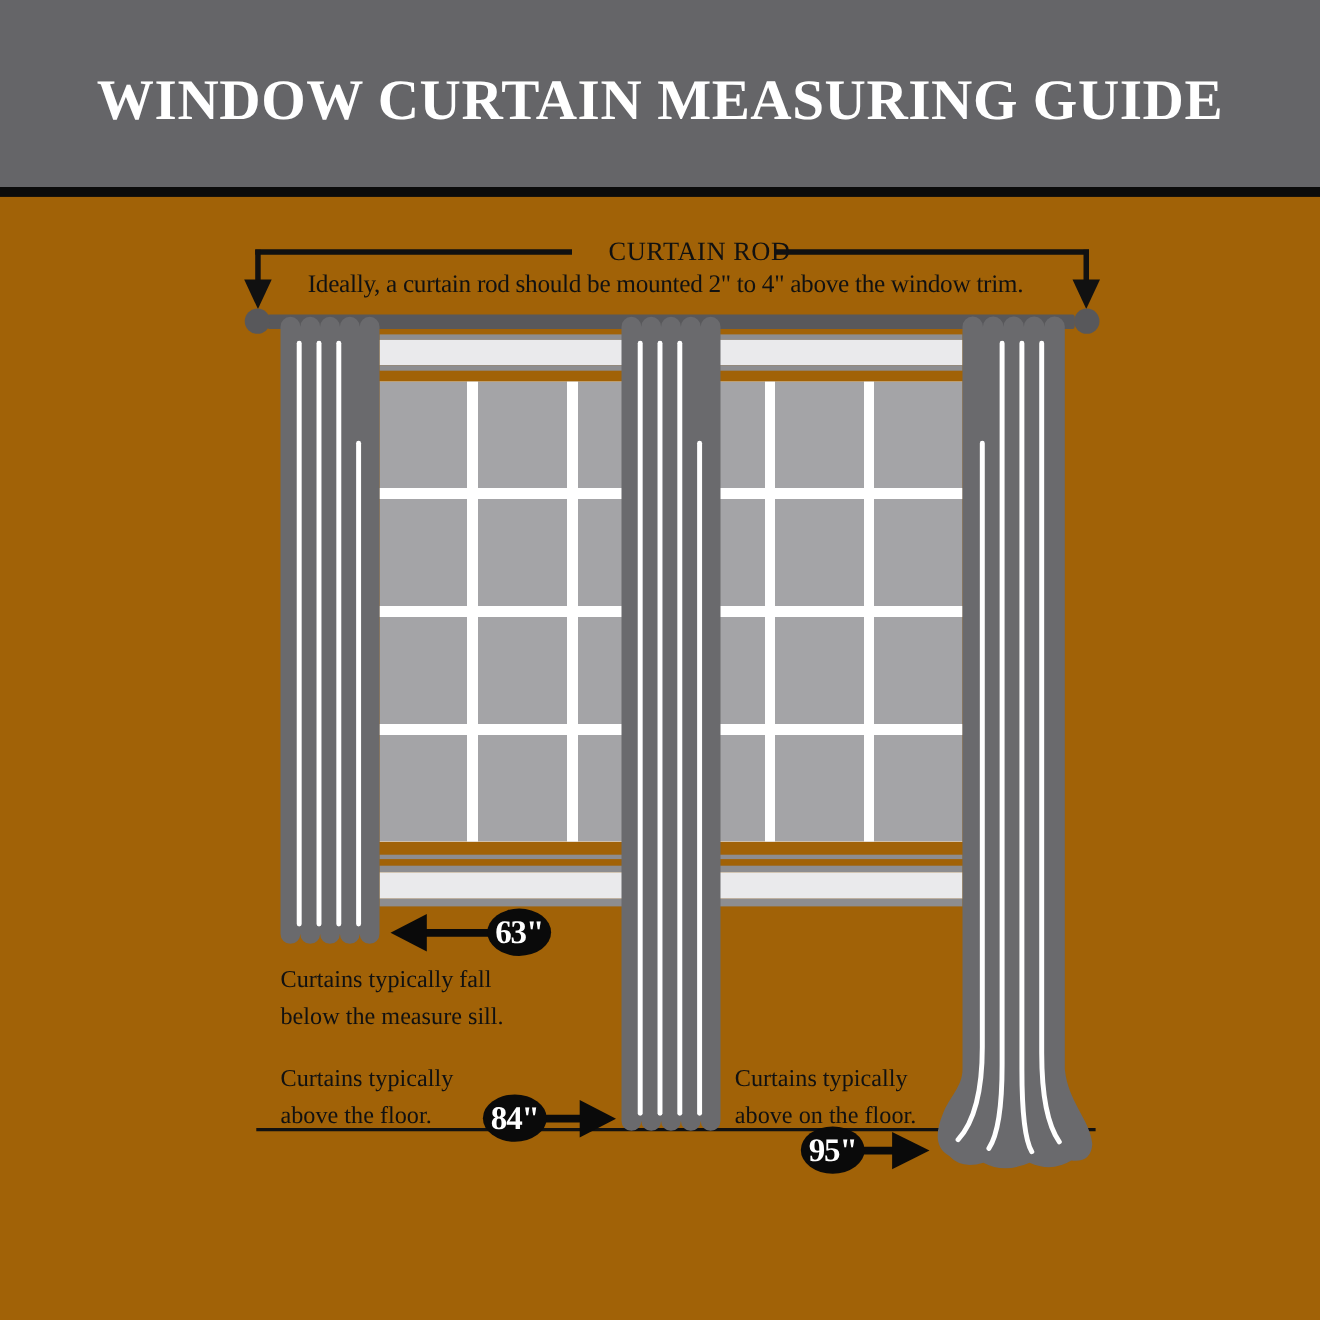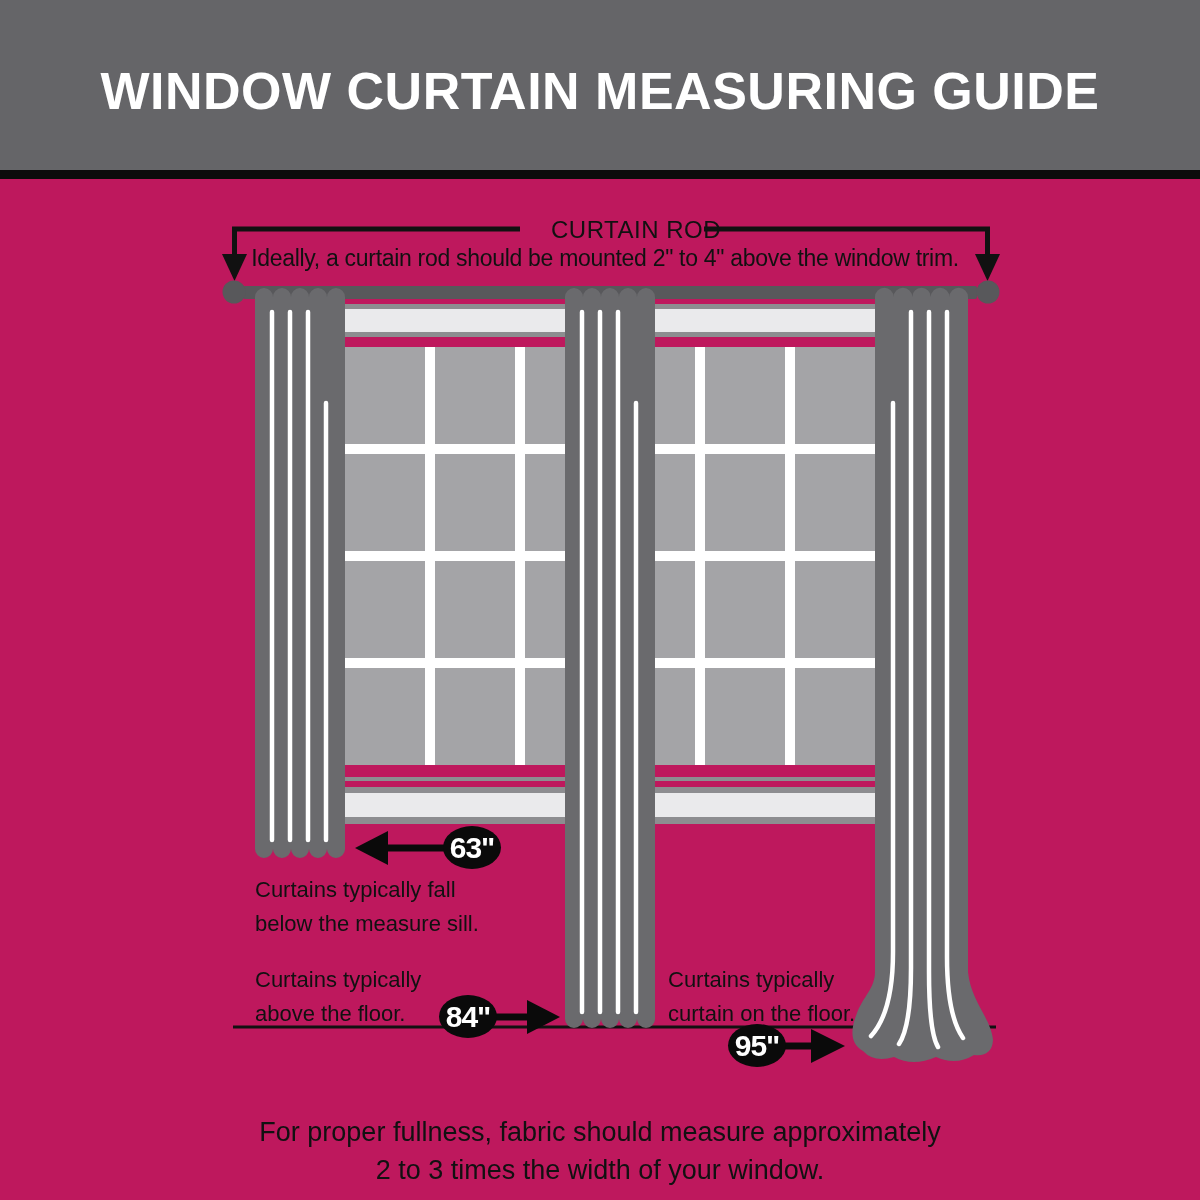--- a/index.html
+++ b/index.html
@@ -1,18 +1,18 @@
 <!DOCTYPE html>
 <html><head>
 <meta charset="utf-8">
 <style>
   html,body { margin:0; padding:0; background:#ffffff; }
   #canvas {
-    position:relative; width:1200px; height:1200px; background:#be185d;
-    font-family:Liberation Sans, sans-serif; color:#111111; overflow:hidden;
+    position:relative; width:1200px; height:1200px; background:#a16207;
+    font-family:Liberation Serif, serif; color:#111111; overflow:hidden;
   }
   
   #banner {
     position:absolute; left:0; top:0; width:1200px; height:170px;
     background:#656568; display:flex; align-items:center; justify-content:center;
     padding-top:12px; box-sizing:border-box;
   }
   #banner h1 {
     margin:0; color:#ffffff; font-size:52px; font-weight:bold;
     letter-spacing:0.5px; white-space:nowrap;
@@ -171,21 +171,17 @@
   <div class="caption" id="cap-63">
     <span class="cap-line">Curtains typically fall</span>
     <span class="cap-line">below the measure sill.</span>
   </div>
   <div class="caption" id="cap-84">
     <span class="cap-line">Curtains typically</span>
     <span class="cap-line">above the floor.</span>
   </div>
   <div class="caption" id="cap-95">
     <span class="cap-line">Curtains typically</span>
-    <span class="cap-line">curtain on the floor.</span>
+    <span class="cap-line">above on the floor.</span>
   </div>
 
-  <div id="footer">
-    <span class="cap-line">For proper fullness, fabric should measure approximately</span>
-    <span class="cap-line">2 to 3 times the width of your window.</span>
-  </div>
 
 </div>
 
 </body></html>

